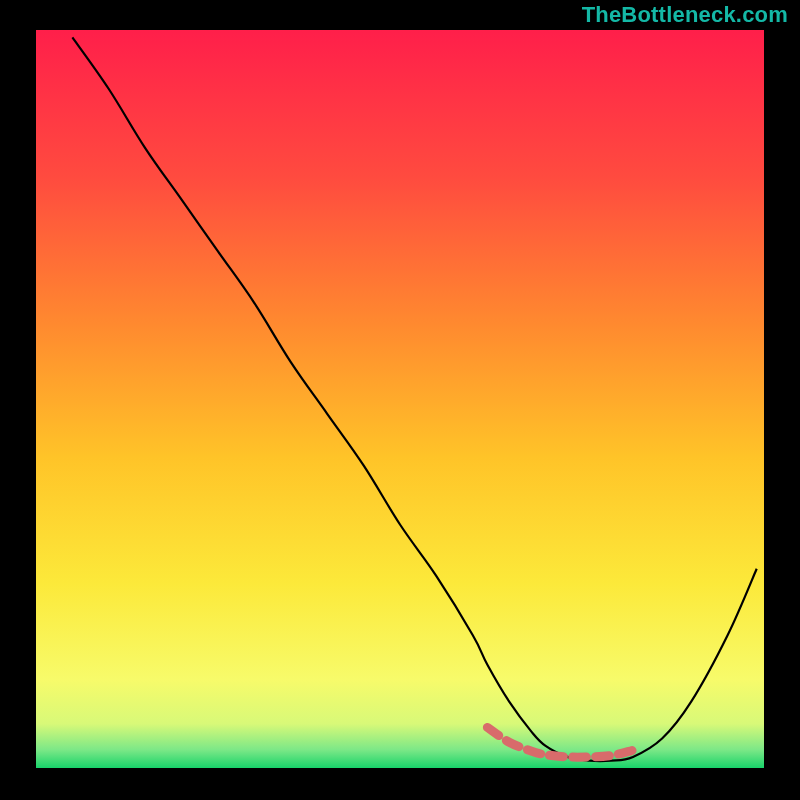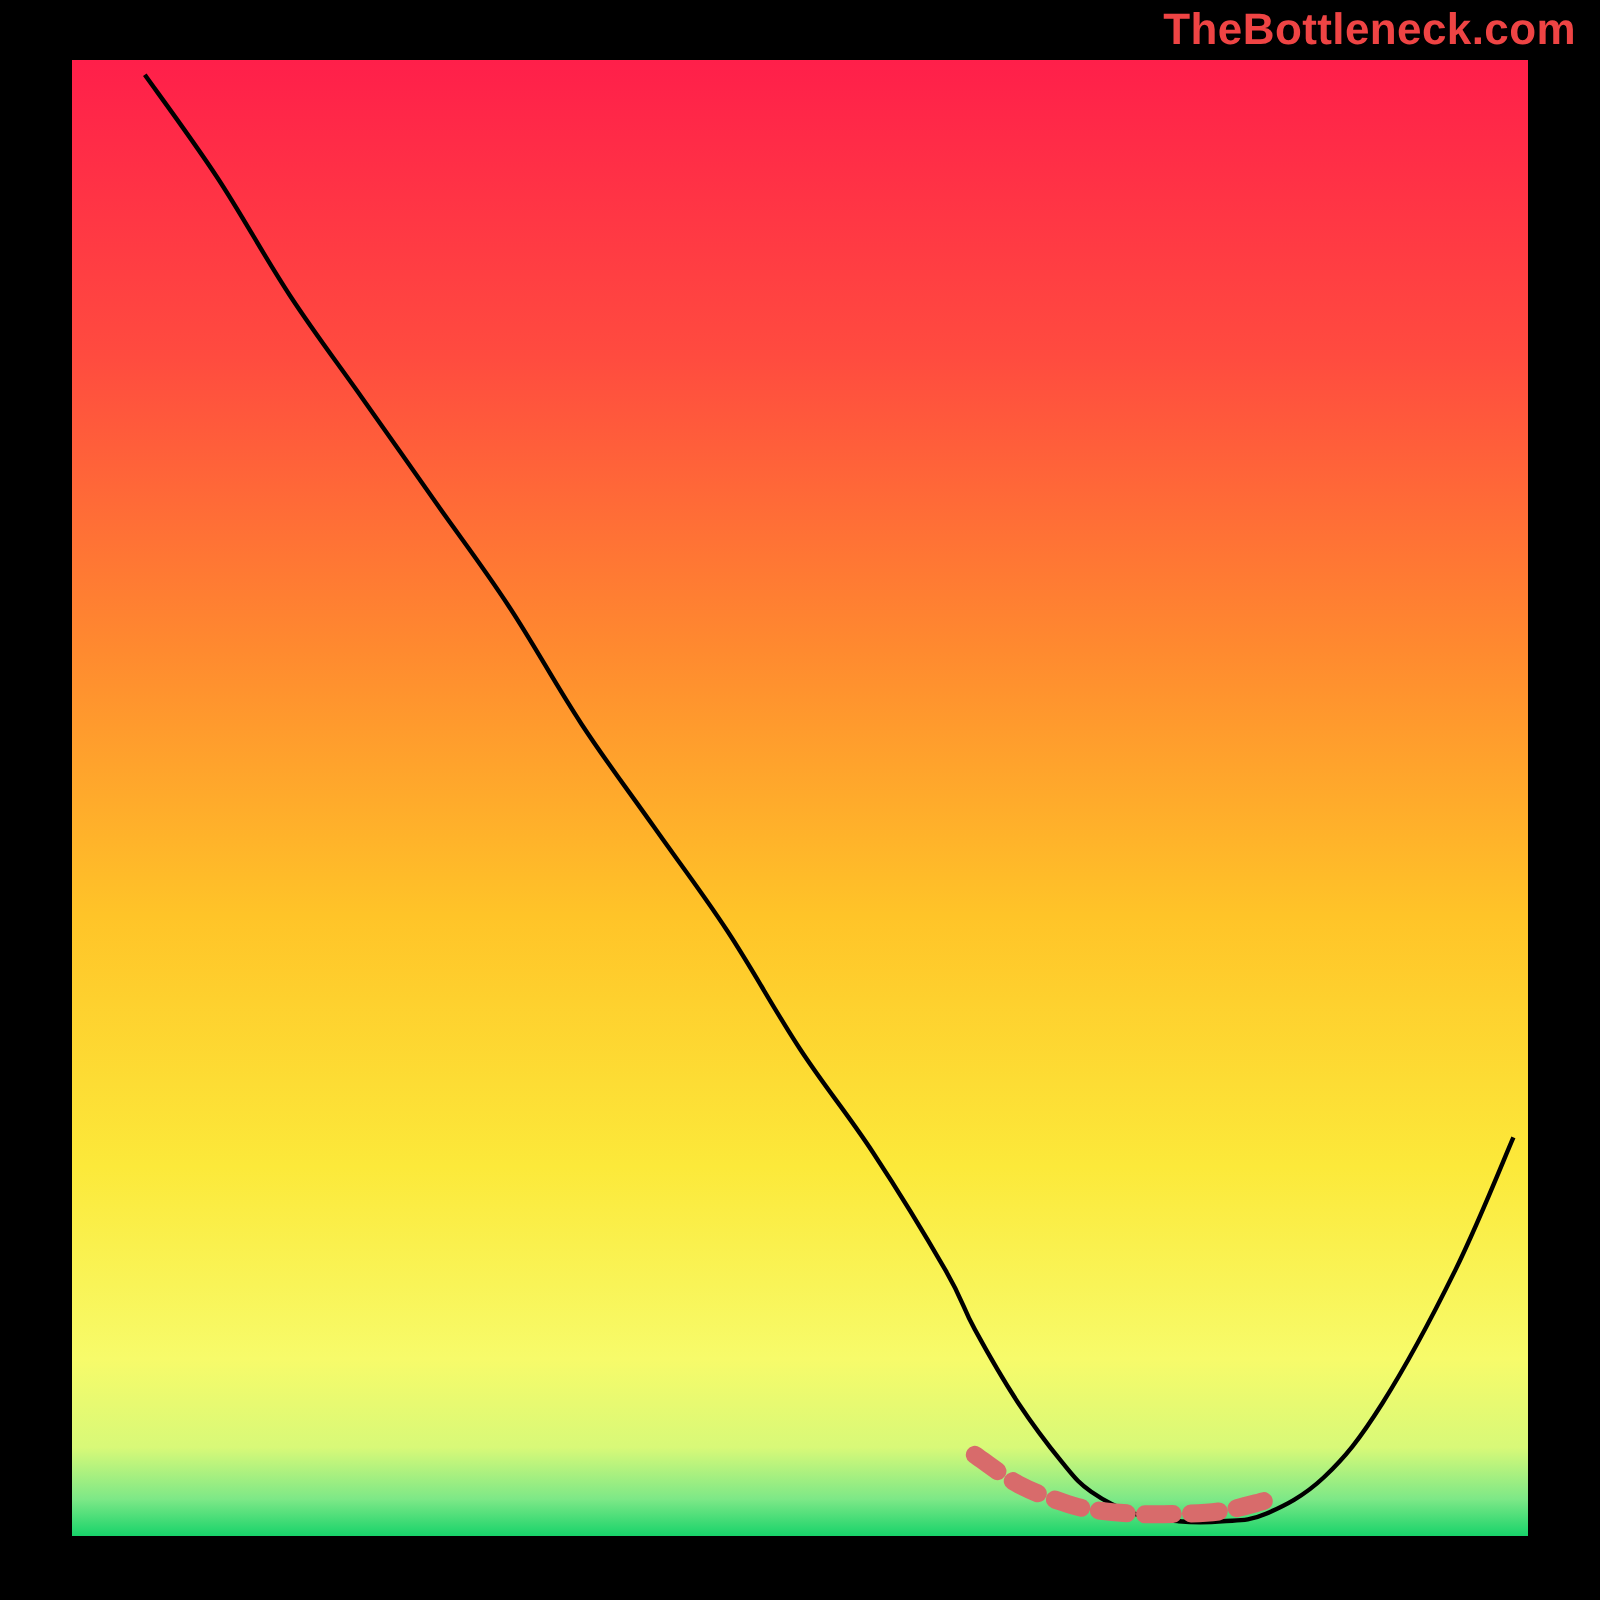--- a/index.html
+++ b/index.html
@@ -13,21 +13,21 @@
   }
   .frame {
     position: relative;
     width: 800px;
     height: 800px;
   }
   .watermark {
     position: absolute;
     top: 2px;
     right: 12px;
-    color: #ef4444;
+    color: #14b8a6;
     font-size: 22px;
     font-weight: bold;
     letter-spacing: 0.2px;
     z-index: 10;
   }
   svg {
     display: block;
   }
   .curve {
     fill: none;

